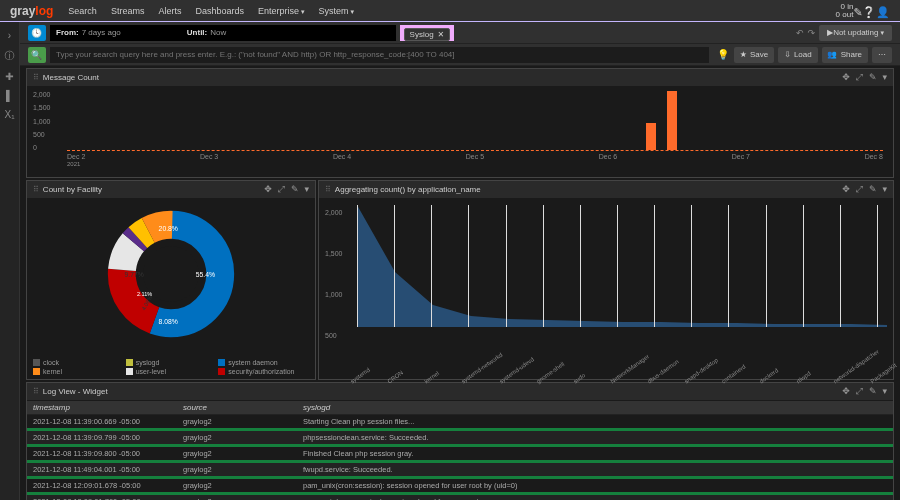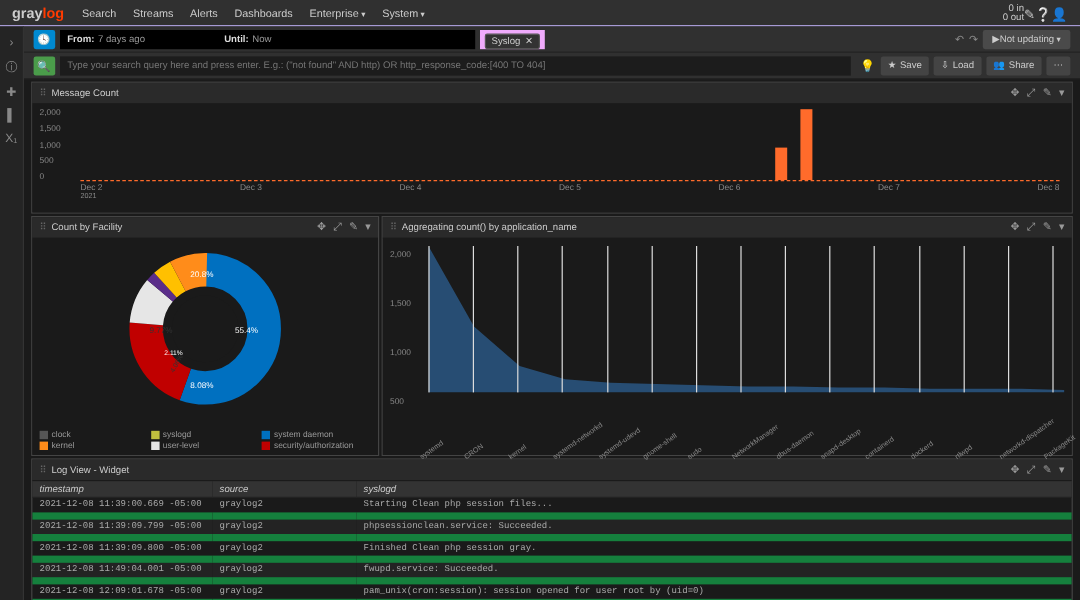--- a/index.html
+++ b/index.html
@@ -49,21 +49,21 @@
 .agg-body{height:180px;background:#1a1a1a;padding:6px;position:relative}
 .agg-yaxis{position:absolute;left:6px;top:10px;font-size:7px;color:#888;display:flex;flex-direction:column;justify-content:space-between;height:130px}
 .agg-chart{margin-left:32px;height:140px;position:relative;display:flex;align-items:flex-end}
 .vline{position:absolute;top:0;bottom:18px;width:1px;background:#ddd}
 .area-path{position:absolute;bottom:18px;left:0}
 .agg-xaxis{position:absolute;bottom:0;left:32px;right:0;display:flex;font-size:6px;color:#888}
 .agg-xlabel{transform:rotate(-35deg);transform-origin:left;width:38px;white-space:nowrap}
 .logview{margin:2px 6px;border:1px solid #444}
 .log-table{width:100%;font-size:8px;border-collapse:collapse}
 .log-table th{background:#333;color:#ccc;text-align:left;padding:2px 6px;font-weight:normal;border-bottom:1px solid #222;font-style:italic}
-.log-table td{padding:2px 6px;color:#aaa;border-bottom:6px solid #15803d;font-family:Liberation Mono, monospace;font-size:7.5px}
+.log-table td{padding:2px 6px;color:#aaa;border-bottom:3px solid #15803d;font-family:Liberation Sans, sans-serif;font-size:7.5px}
 .log-table tr:nth-child(even) td{background:#232323}
 .drag{color:#666;font-size:8px;margin-right:4px}
 .caret{font-size:7px;margin-left:2px}
 </style>
 </head>
 <body>
 
 <div class="topnav">
   <div class="logo"><span>gray</span><span class="orange">log</span></div>
   <div class="nav-items">

